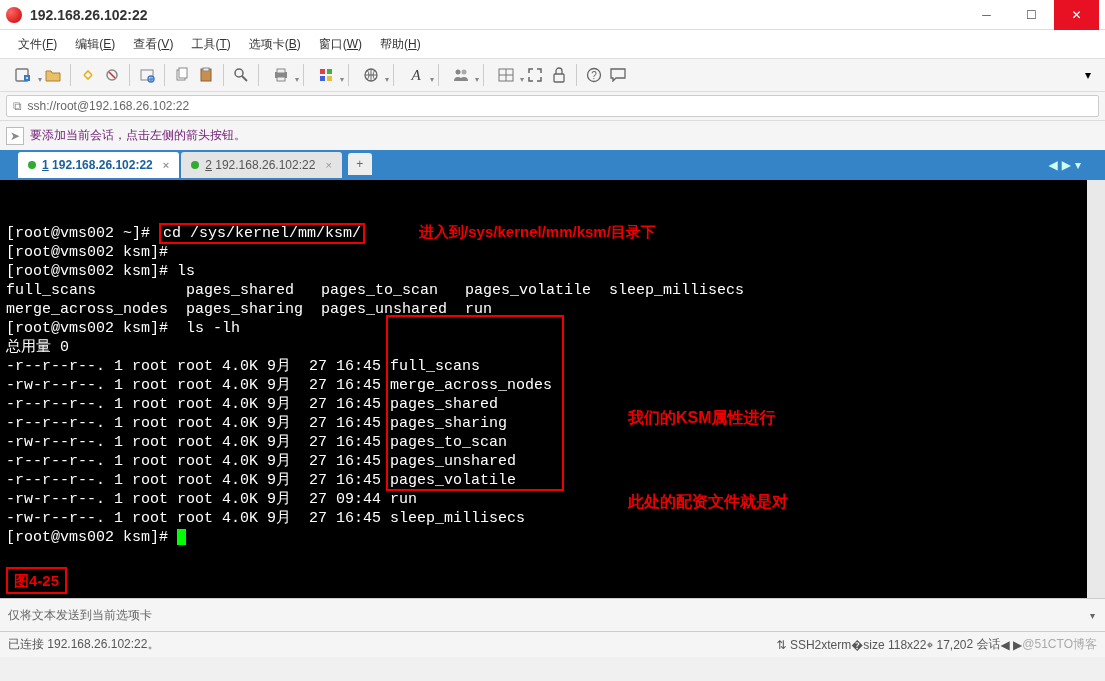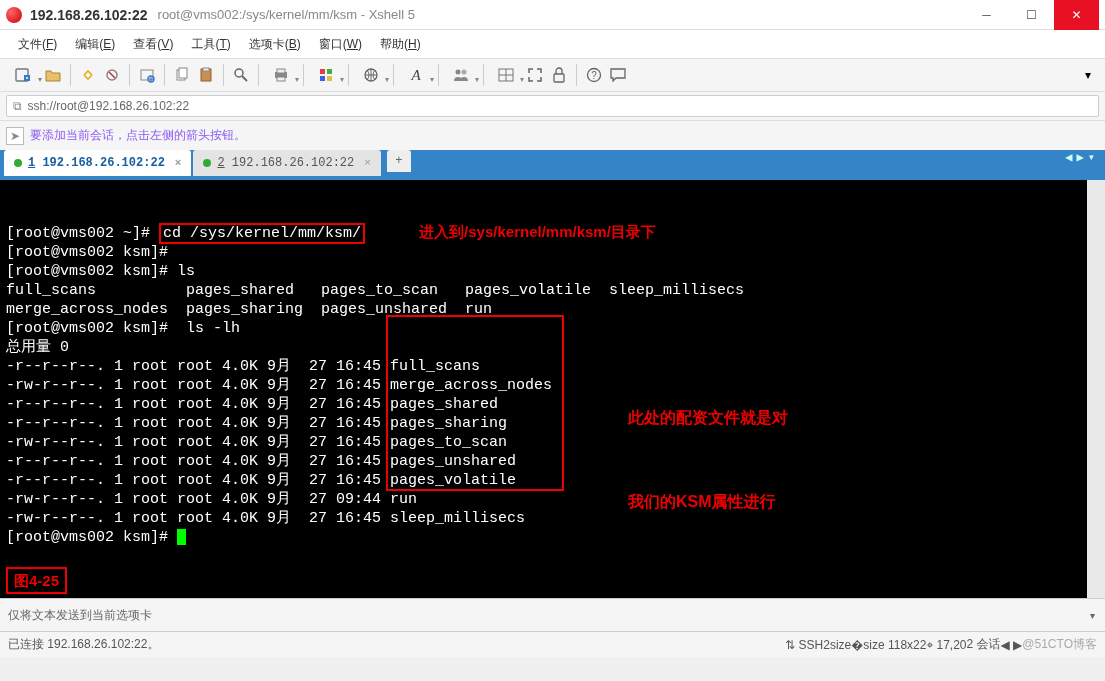--- a/index.html
+++ b/index.html
@@ -23,23 +23,23 @@
 .toolbar .tbtn .drop { font-size: 8px; color: #888; position: absolute; right: -2px; bottom: 2px; }
 .toolbar .sep { width: 1px; height: 22px; background: #ccc; margin: 0 4px; }
 .toolbar .collapse-btn { margin-left: auto; width: 18px; height: 18px; display: flex; align-items: center; justify-content: center; cursor: pointer; }
 
 .addressbar { height: 28px; background: #f5f5f5; display: flex; align-items: center; padding: 2px 6px; }
 .addressbar .addr-box { flex: 1; height: 22px; background: #fff; border: 1px solid #ccc; border-radius: 2px; display: flex; align-items: center; padding: 0 6px; color: #666; font-size: 12px; gap: 6px; }
 .addressbar .addr-icon { color: #888; }
 
 .hintbar { height: 30px; background: #f5f5f5; border-top: 1px solid #ddd; display: flex; align-items: center; padding: 0 6px; gap: 6px; }
 .hintbar .arrow-btn { width: 18px; height: 18px; border: 1px solid #bbb; display: flex; align-items: center; justify-content: center; background: #fff; color: #888; cursor: pointer; }
-.hintbar span { color: #8b5cf6; }
-
-.tabstrip { height: 30px; background: #3584c7; display: flex; align-items: flex-start; padding: 0 4px; position: relative; font-family: Liberation Mono, monospace; }
+.hintbar span { color: #701a75; }
+
+.tabstrip { height: 30px; background: #3584c7; display: flex; align-items: center; padding: 0 18px; position: relative; }
 .tabstrip .tab { height: 26px; padding: 0 10px; display: flex; align-items: center; gap: 6px; background: #e4e4e4; color: #555; border-radius: 3px 3px 0 0; margin-right: 2px; cursor: pointer; font-size: 12px; }
 .tabstrip .tab.active { background: #fff; color: #1a5fa0; font-weight: bold; }
 .tabstrip .tab .dot { width: 8px; height: 8px; border-radius: 50%; background: #3a3; }
 .tabstrip .tab .tab-label .num { text-decoration: underline; }
 .tabstrip .tab .tab-x { color: #999; font-size: 11px; margin-left: 4px; }
 .tabstrip .addtab { width: 24px; height: 22px; background: #eee; color: #666; display: flex; align-items: center; justify-content: center; border-radius: 3px 3px 0 0; cursor: pointer; margin-left: 4px; margin-bottom: 2px; }
 .tabstrip .tab-nav { margin-left: auto; display: flex; gap: 4px; align-items: center; color: #cfe; padding-right: 6px; }
 
 .terminal { background: #000; color: #fff; font-family: "Consolas", "Courier New", monospace; font-size: 15px; line-height: 19px; padding: 4px 6px; height: 418px; position: relative; border-right: 18px solid #e9e9e9; white-space: pre; overflow: hidden; }
 .terminal .scrollbar-thumb { position: absolute; right: -16px; top: 10px; width: 14px; height: 80px; background: #c0c0c0; border-radius: 2px; }
@@ -58,21 +58,20 @@
 .statusbar .watermark { color: #aaa; font-size: 12px; }
 
 svg { display: block; }
 </style>
 </head>
 <body>
 
 <div class="titlebar">
   <span class="app-icon"></span>
   <span class="title-main">192.168.26.102:22</span>
-  <span class="title-sub">root@vms002:/sys/kernel/mm/ksm - Xshell 5</span>
   <div class="win-controls">
     <div class="win-btn">─</div>
     <div class="win-btn">☐</div>
     <div class="win-btn close">✕</div>
   </div>
 </div>
 
 <div class="menubar">
   <span class="menu-item"><span>文件</span>(<span class="hotkey">F</span>)</span>
   <span class="menu-item"><span>编辑</span>(<span class="hotkey">E</span>)</span>
@@ -257,34 +256,34 @@
 <span><span>-r--r--r--. 1 root root 4.0K 9月  27 16:45</span> <span>pages_shared</span></span>
 <span><span>-r--r--r--. 1 root root 4.0K 9月  27 16:45</span> <span>pages_sharing</span></span>
 <span><span>-rw-r--r--. 1 root root 4.0K 9月  27 16:45</span> <span>pages_to_scan</span></span>
 <span><span>-r--r--r--. 1 root root 4.0K 9月  27 16:45</span> <span>pages_unshared</span></span>
 <span><span>-r--r--r--. 1 root root 4.0K 9月  27 16:45</span> <span>pages_volatile</span></span>
 <span><span>-rw-r--r--. 1 root root 4.0K 9月  27 09:44</span> <span>run</span></span>
 <span><span>-rw-r--r--. 1 root root 4.0K 9月  27 16:45</span> <span>sleep_millisecs</span></span>
 <span><span>[root@vms002 ksm]# </span><span class="cursor"></span></span>
 <div class="overlay-box" style="left:386px; top:135px; width:178px; height:176px;"></div>
 <div class="side-ann" style="left:628px; top:168px;">
+  <div>我们的KSM属性进行</div>
   <div>此处的配资文件就是对</div>
-  <div>我们的KSM属性进行</div>
 </div>
 <div class="fig-label">图4-25</div>
 </div>
 
 <div class="sendbar">
   <span>仅将文本发送到当前选项卡</span>
   <span class="drop">▾</span>
 </div>
 
 <div class="statusbar">
   <span>已连接 192.168.26.102:22。</span>
   <span class="spacer"></span>
   <span>⇅ <span>SSH2</span></span>
-  <span>size</span>
+  <span>xterm</span>
   <span>�size <span>118x22</span></span>
   <span>⌖ <span>17,20</span></span>
   <span>2 会话</span>
   <span>◀ ▶</span>
   <span class="watermark">@51CTO博客</span>
 </div>
 
 </body></html>

